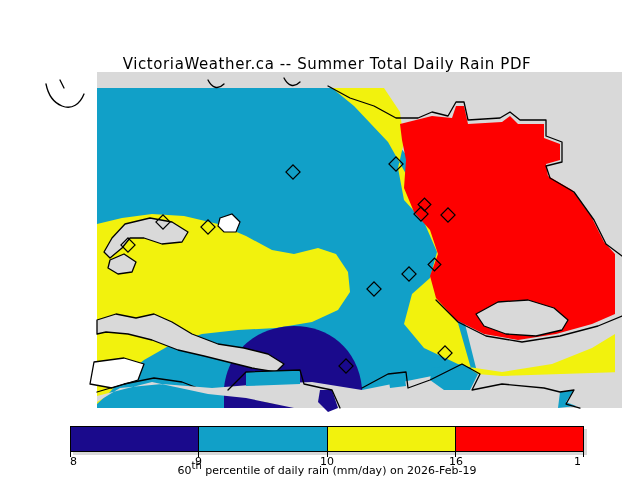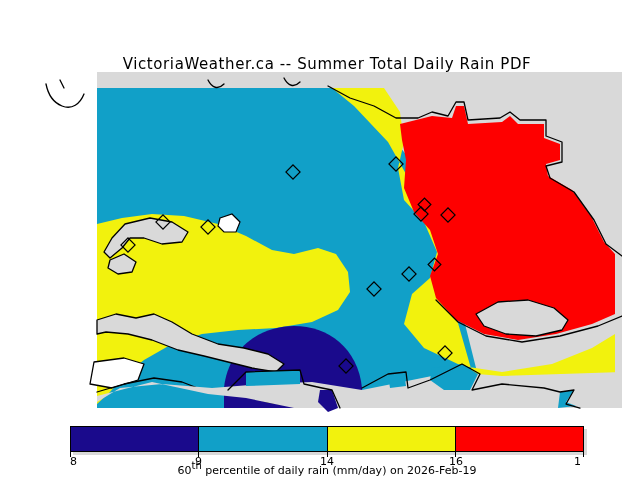--- a/index.html
+++ b/index.html
@@ -241,21 +241,21 @@
 
     <div class="cbar-ticks">
       <div class="tick" style="left:0px"></div>
       <div class="tick" style="left:128px"></div>
       <div class="tick" style="left:257px"></div>
       <div class="tick" style="left:385px"></div>
       <div class="tick" style="left:513px"></div>
 
       <div class="ticklabel" style="left:0px">8</div>
       <div class="ticklabel" style="left:125px">9</div>
-      <div class="ticklabel" style="left:250px">14</div>
+      <div class="ticklabel" style="left:250px">10</div>
       <div class="ticklabel" style="left:379px">16</div>
       <div class="ticklabel" style="left:504px">1</div>
     </div>
 
     <div class="cbar-caption"><span>60</span><sup>th</sup><span> percentile of daily rain (mm/day) on 2026-Feb-19</span></div>
   </div>
 
 </div>
 
 </body></html>

